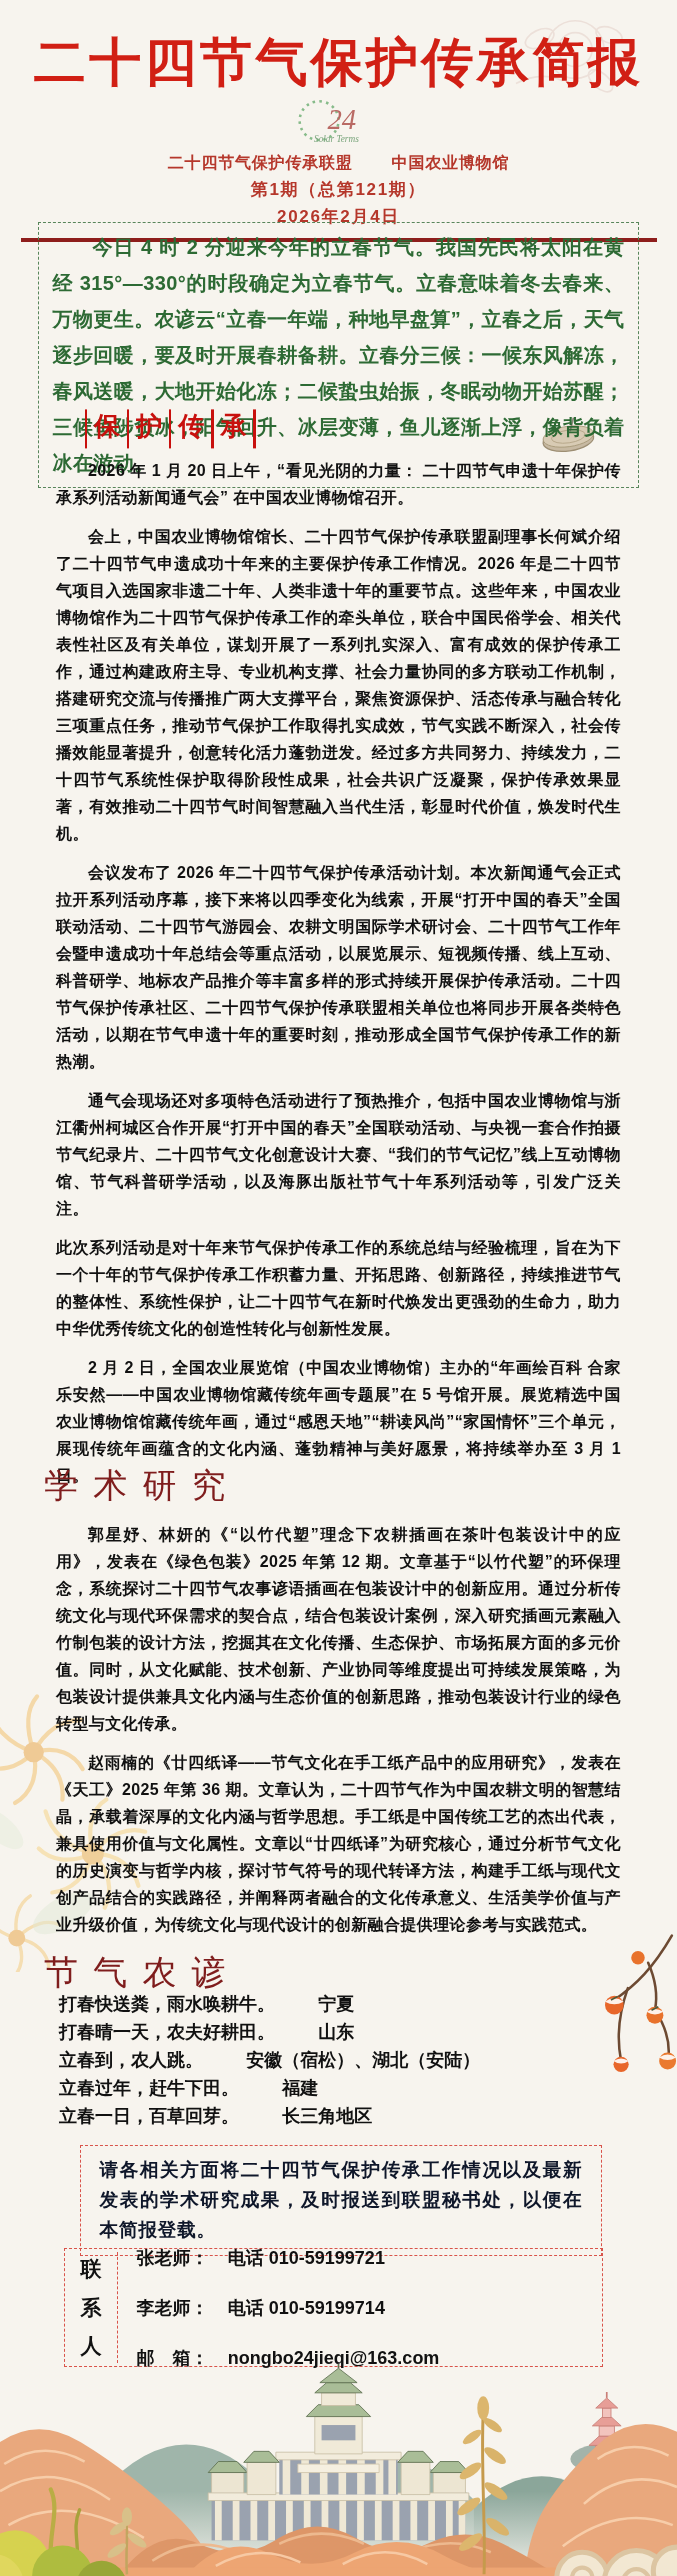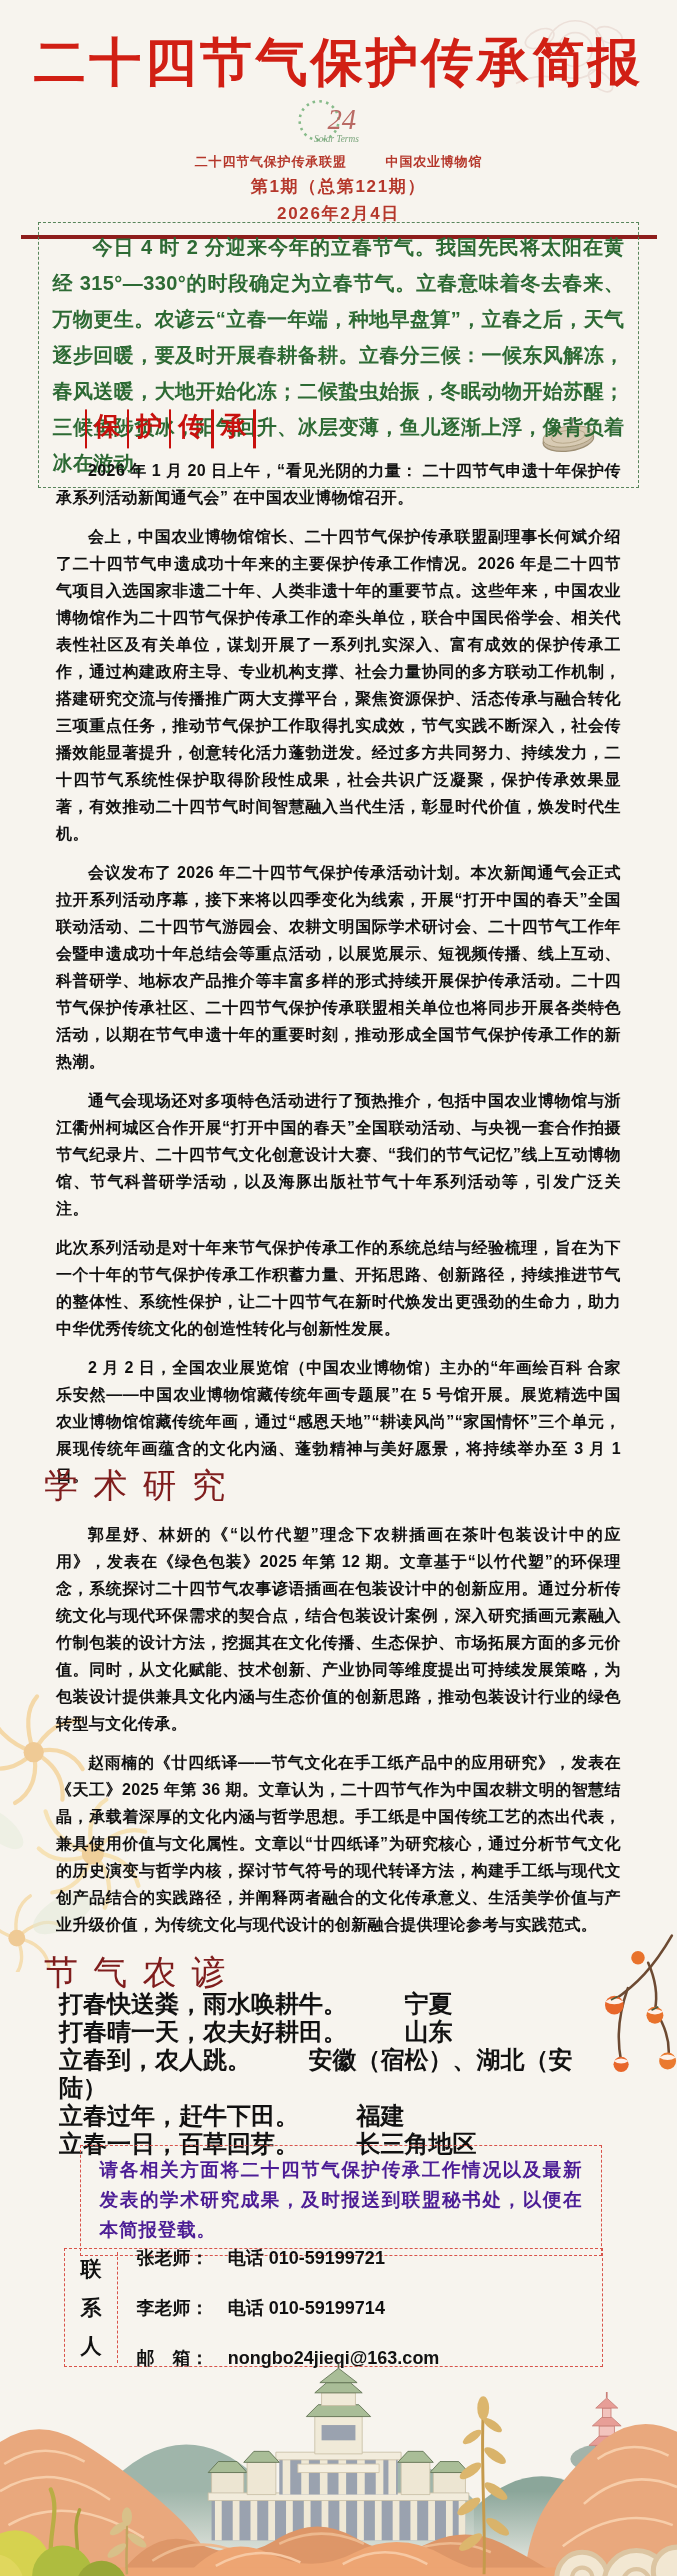--- a/index.html
+++ b/index.html
@@ -4,21 +4,21 @@
 <style>
   html,body{margin:0;padding:0;background:#efece4;}
   .page{position:relative;width:677px;height:2576px;margin:0 auto;background:#f7f4ee;overflow:hidden;
         font-family:"Liberation Sans","DejaVu Sans",sans-serif;}
   .abs{position:absolute;}
   
   .masthead{left:0;top:0;width:677px;text-align:center;z-index:2;}
   .page-title{margin:0;padding-top:34px;font-family:"Liberation Serif","DejaVu Serif",serif;
               font-weight:bold;font-size:52px;line-height:58px;color:#d11f14;letter-spacing:3.4px;}
   .logo-wrap{margin-top:5.1px;height:49px;display:flex;justify-content:center;align-items:flex-start;}
-  .org-line{margin-top:6.8px;font-size:13px;font-weight:bold;color:#b5372b;letter-spacing:0.8px;}
+  .org-line{margin-top:6.8px;font-size:16px;font-weight:bold;color:#b5372b;letter-spacing:0.8px;}
   .org-line .gap{display:inline-block;width:39px;}
   .issue-line,.date-line{margin-top:4.2px;font-size:17px;font-weight:bold;color:#b5372b;letter-spacing:1.7px;}
   .rule{margin:10.2px auto 0 auto;width:636px;height:3.4px;background:#8e1d1b;}
   
   .intro-box{left:38px;top:222px;width:601px;box-sizing:border-box;border:1.7px dashed #58855a;
              padding:6px 13.5px;z-index:2;}
   .intro-box p{margin:0;font-size:20px;font-weight:bold;color:#2d6a34;line-height:36px;
                text-align:justify;text-indent:2em;letter-spacing:0.4px;}
   
   .bar-heading{display:flex;align-items:center;margin-left:34px;}
@@ -26,26 +26,26 @@
   .bar-heading .bar{width:2.5px;height:39px;background:#c8100d;margin:0 6.8px;transform:translateY(3.4px);}
   .sp-heading{margin-left:34px;font-size:34px;font-weight:normal;color:#7f1d1d;letter-spacing:15.2px;}
   
   .bodytext{left:44px;width:589px;z-index:2;}
   .bodytext p{margin:12px;font-size:16px;font-weight:bold;color:#111;line-height:27px;
               text-align:justify;letter-spacing:0.4px;}
   .bodytext p.ind{text-indent:2em;}
   .paras{margin-top:5.1px;}
   
   .proverb-list{left:59px;top:1990px;width:559px;z-index:2;}
-  .proverb-row{font-size:24px;font-weight:bold;color:#111;line-height:28px;}
+  .proverb-row{font-size:18px;font-weight:bold;color:#111;line-height:28px;}
   .proverb-row .region{margin-left:2.4em;}
   
   .notice-box{left:80px;top:2145px;width:522px;box-sizing:border-box;border:1.7px dashed #d9534a;
               padding:9.3px 18.6px;z-index:2;}
-  .notice-box p{margin:0;font-size:18.6px;font-weight:bold;color:#4c1d95;line-height:30px;
+  .notice-box p{margin:0;font-size:18.6px;font-weight:bold;color:#0f172a;line-height:30px;
                 text-align:justify;letter-spacing:0.8px;}
   .contact-box{left:64px;top:2248px;width:539px;height:119px;box-sizing:border-box;
                border:1.7px dashed #d9534a;display:flex;z-index:2;}
   .contact-label{width:52px;display:flex;flex-direction:column;justify-content:center;align-items:center;
                  gap:10.2px;font-size:21px;font-weight:bold;color:#111;}
   .contact-divider{border-left:1.7px dashed #d9534a;margin:3.4px 0;}
   .contact-rows{flex:1;display:flex;flex-direction:column;justify-content:center;gap:26px;padding-left:18.6px;}
   .contact-row{font-size:18px;font-weight:bold;color:#111;}
   .contact-row .lab{display:inline-block;min-width:81px;}
   .contact-row .val{display:inline-block;margin-left:10.2px;font-family:"Liberation Sans","DejaVu Sans",sans-serif;}

